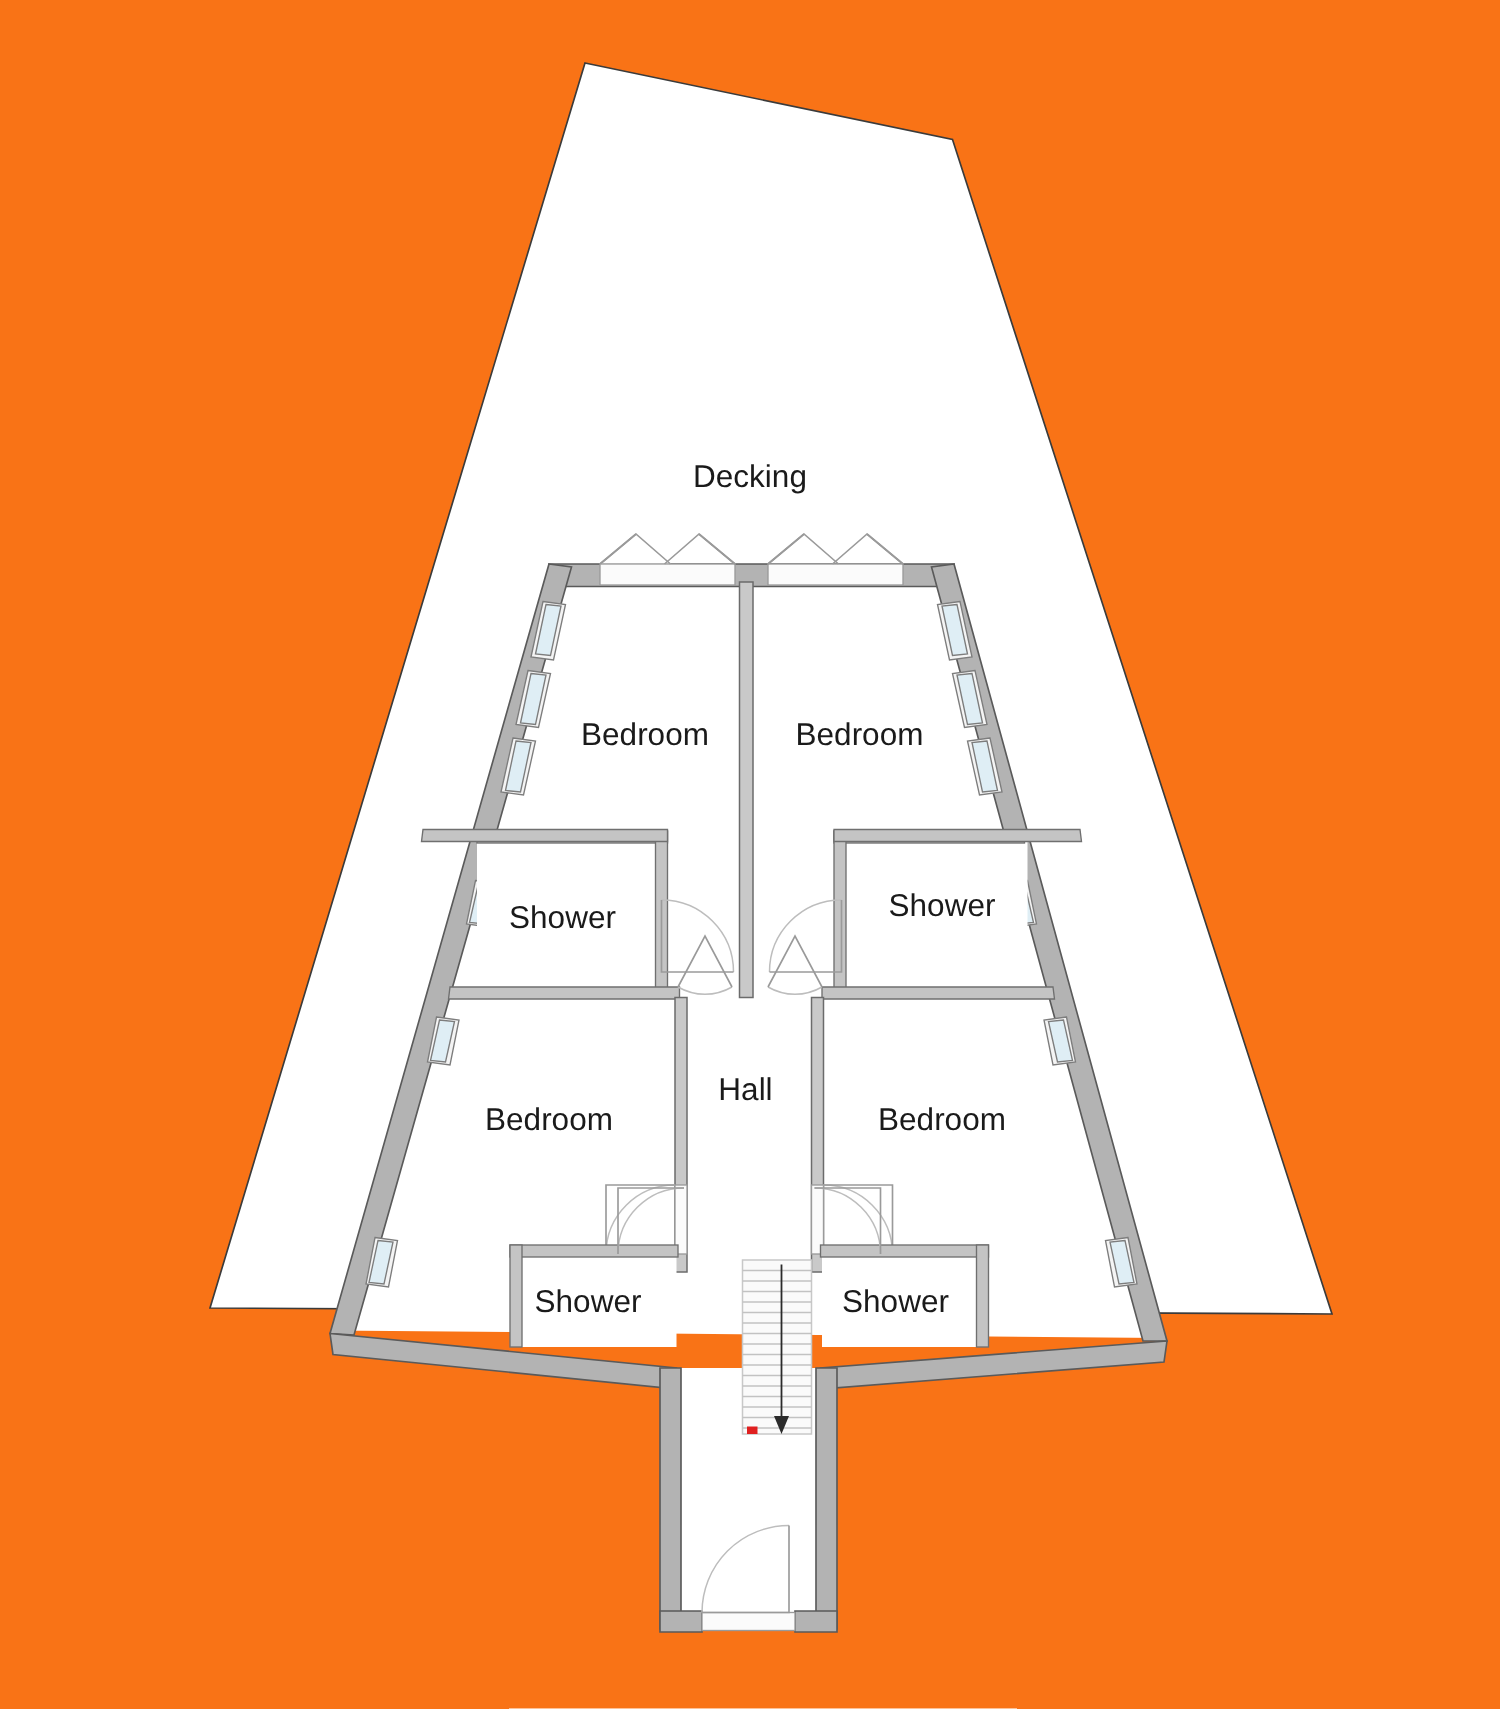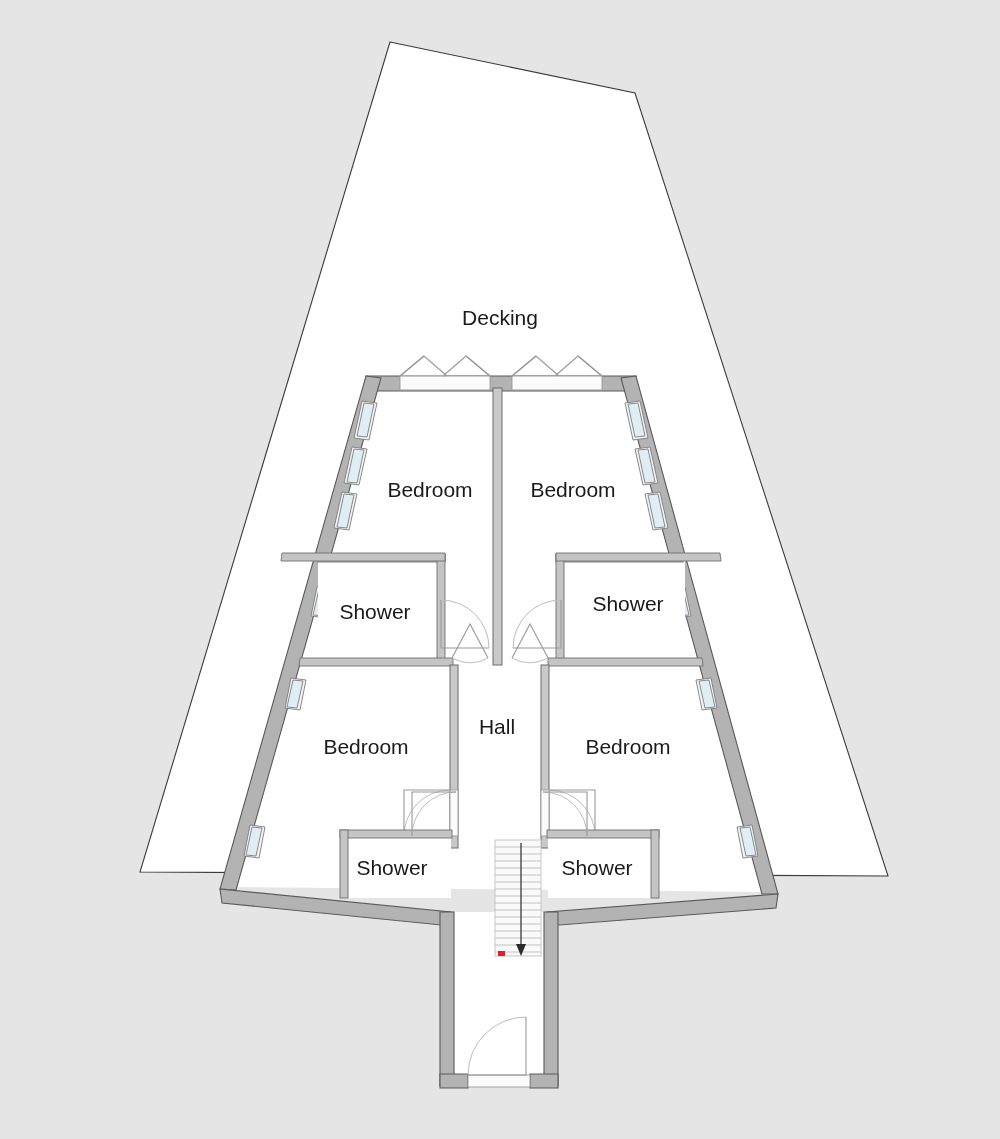--- a/index.html
+++ b/index.html
@@ -10,21 +10,21 @@
   body {
     width: 1000px;
     height: 1139px;
     font-family: "Liberation Sans", sans-serif;
     overflow: hidden;
   }
   #plan-root {
     position: relative;
     width: 1000px;
     height: 1139px;
-    background: #e5e5e5;
+    background: #f97316;
   }
   svg#floorplan {
     display: block;
     width: 1000px;
     height: 1139px;
   }
   .room-label {
     font-family: "Liberation Sans", sans-serif;
     font-size: 21px;
     fill: #1a1a1a;

